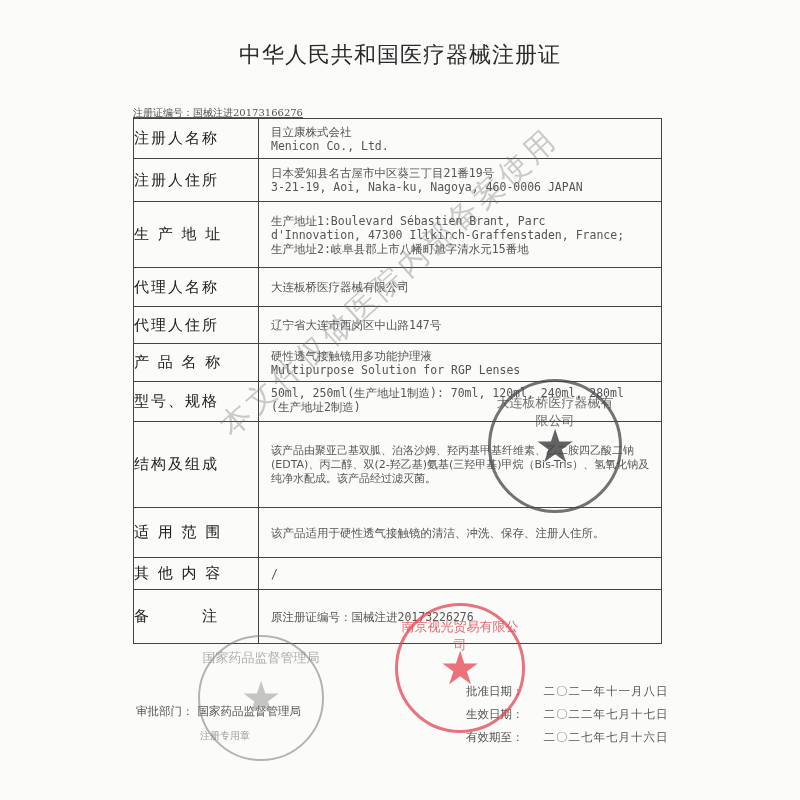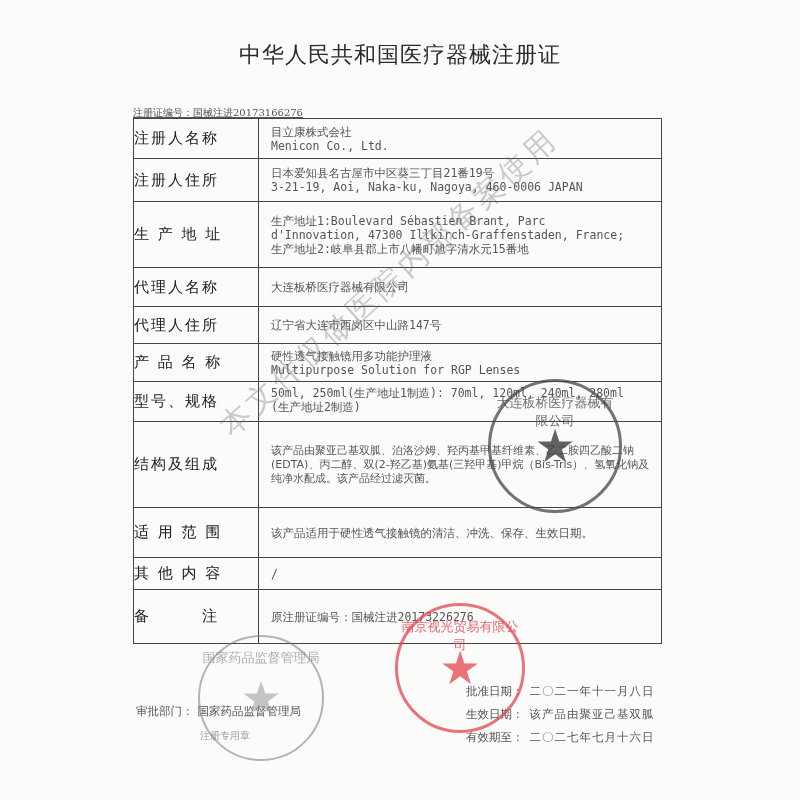--- a/index.html
+++ b/index.html
@@ -32,21 +32,21 @@
     padding:2px 6px 2px 12px; font-size:11.5px; line-height:14px; color:#555;
     font-family:"DejaVu Sans Mono","Liberation Mono",monospace;
     margin-left:44px;
   }
   .tbl td.v.sans { font-family:"DejaVu Sans","Liberation Sans",sans-serif; font-size:11px; }
   .line { display:block; white-space:nowrap; }
   .wrap { white-space:normal; }
   .footer { position:absolute; font-size:11.5px; color:#555;
     font-family:"DejaVu Serif","Liberation Serif",serif; }
   .dates { left:466px; top:680px; line-height:23px; }
-  .dates .row span.d { letter-spacing:1px; margin-left:6px;font-family:Liberation Mono, monospace; }
+  .dates .row span.d { letter-spacing:1px; margin-left:20px;font-family:Liberation Mono, monospace; }
   .dept { left:136px; top:704px; }
   .stamp { position:absolute; border-radius:50%; pointer-events:none; }
   .stamp-gray { left:198px; top:635px; width:122px; height:122px; border:2px solid rgba(120,120,120,0.55); }
   .stamp-red { left:395px; top:603px; width:124px; height:124px; border:3px solid rgba(226,70,80,0.75); }
   .stamp-dark { left:488px; top:379px; width:128px; height:128px; border:3px solid rgba(70,70,70,0.75); }
   .stamp .star { position:absolute; left:50%; top:50%; transform:translate(-50%,-50%); font-size:46px; line-height:46px; }
   .stamp-gray .star { color:rgba(130,130,130,0.45); }
   .stamp-red .star { color:rgba(232,80,90,0.8); }
   .stamp-dark .star { color:rgba(60,60,60,0.8); }
   .stamp .ring-text { position:absolute; left:0; right:0; top:12px; text-align:center; font-size:13px; }
@@ -122,21 +122,21 @@
   </tr>
   <tr style="height:86px">
     <td class="k">结构及组成</td>
     <td class="v sans">
       <span class="wrap">该产品由聚亚己基双胍、泊洛沙姆、羟丙基甲基纤维素、乙二胺四乙酸二钠(EDTA)、丙二醇、双(2-羟乙基)氨基(三羟甲基)甲烷（Bis-Tris）、氢氧化钠及纯净水配成。该产品经过滤灭菌。</span>
     </td>
   </tr>
   <tr style="height:50px">
     <td class="k">适 用 范 围</td>
     <td class="v" style="font-family:'DejaVu Serif','Liberation Serif',serif">
-      <span class="wrap">该产品适用于硬性透气接触镜的清洁、冲洗、保存、生效日期。</span>
+      <span class="wrap">该产品适用于硬性透气接触镜的清洁、冲洗、保存、注册人住所。</span>
     </td>
   </tr>
   <tr style="height:32px">
     <td class="k">其 他 内 容</td>
     <td class="v">
       <span class="line">/</span>
     </td>
   </tr>
   <tr style="height:54px">
     <td class="k">备　　　注</td>
@@ -145,21 +145,21 @@
     </td>
   </tr>
 </tbody>
   </table>
 
 <div class="footer dates">
   <div class="row">
     <span>批准日期：</span><span class="d">二〇二一年十一月八日</span>
   </div>
   <div class="row">
-    <span>生效日期：</span><span class="d">该产品由聚亚己基双胍</span>
+    <span>生效日期：</span><span class="d">二〇二二年七月十七日</span>
   </div>
   <div class="row">
     <span>有效期至：</span><span class="d">二〇二七年七月十六日</span>
   </div>
 </div>
 
 <div class="footer dept">
   <span>审批部门：</span><span style="margin-left:4px">国家药品监督管理局</span>
 </div>
 

